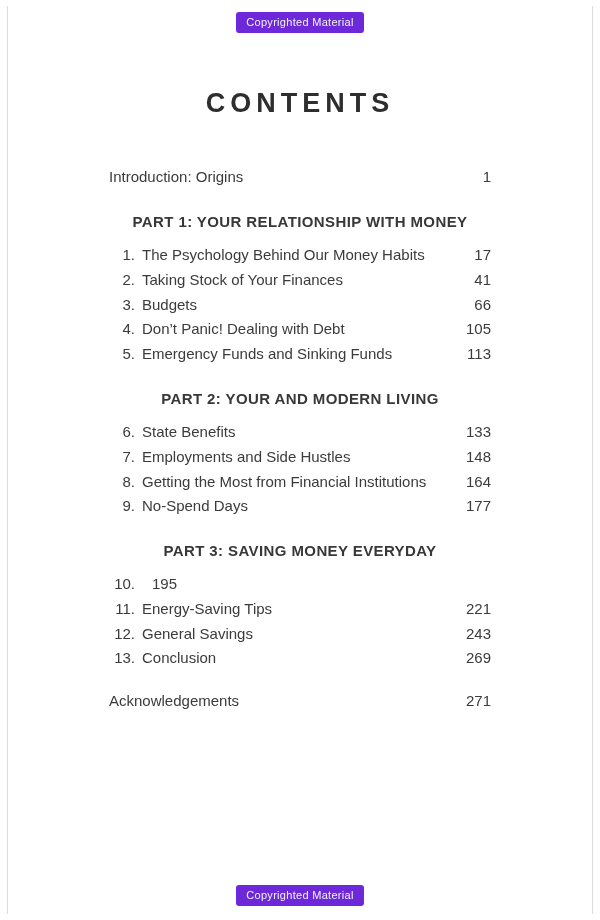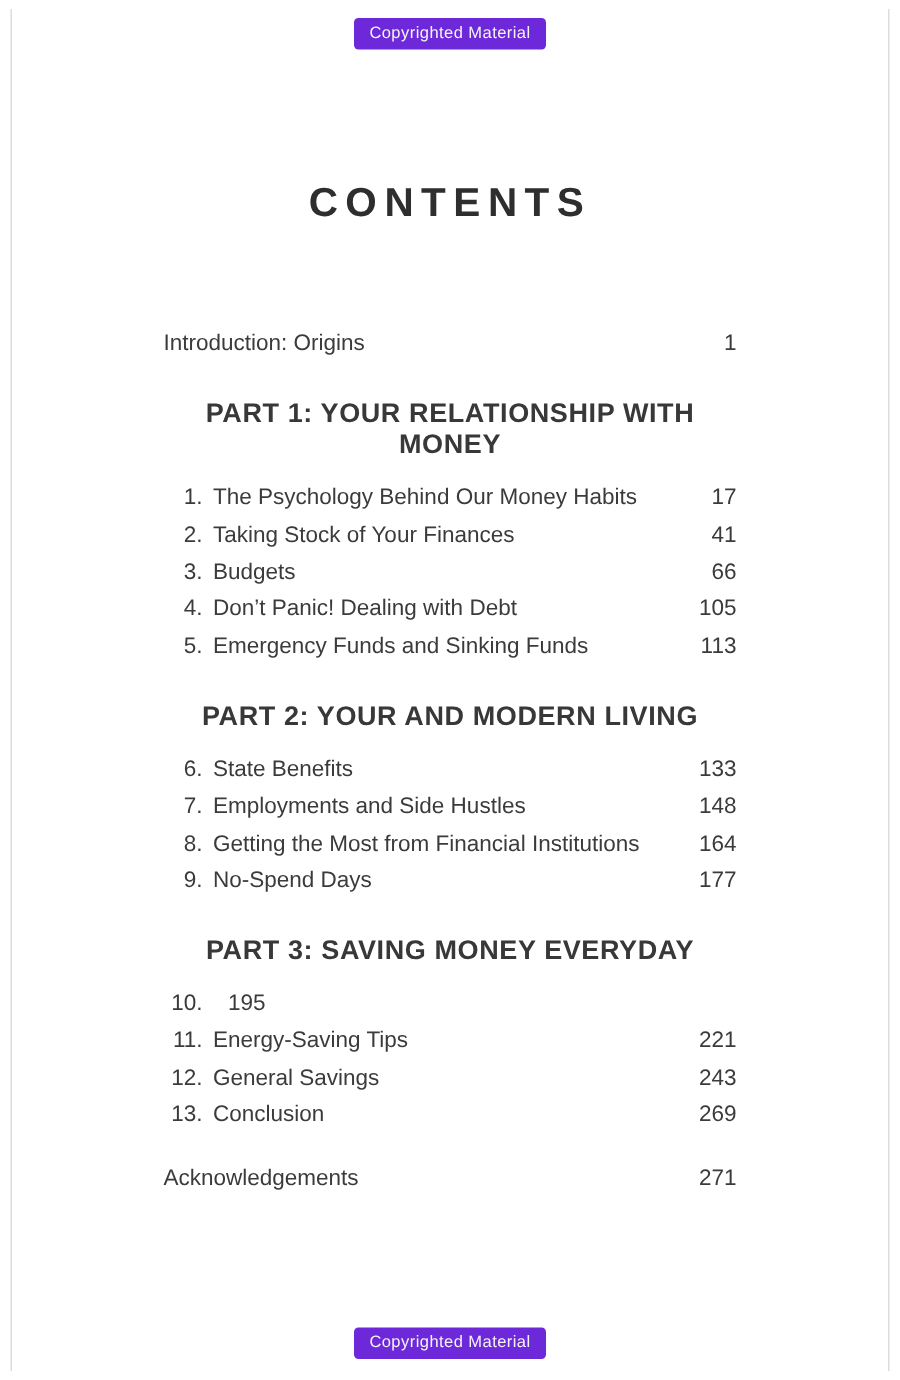--- a/index.html
+++ b/index.html
@@ -41,31 +41,31 @@
     background: #6d28d9;
     color: #f4f4f4;
     font-size: 11px;
     letter-spacing: 0.3px;
     padding: 4px 10px 5px 10px;
     border-radius: 3px;
   }
 
   .title {
     margin: 0;
-    padding-top: 120px;
+    padding-top: 88px;
     text-align: center;
     font-size: 27px;
     font-weight: bold;
     letter-spacing: 5px;
     color: #2e2e2e;
   }
 
   .content {
     width: 382px;
-    margin: 68px auto 0 auto;
+    margin: 48px auto 0 auto;
     font-size: 15px;
     color: #3b3b3b;
   }
 
   .row {
     display: flex;
     align-items: baseline;
     line-height: 1.28;
     margin-bottom: 5.5px;
   }
@@ -81,21 +81,21 @@
   }
   .row .pg {
     flex: 0 0 auto;
     margin-left: 10px;
     text-align: right;
   }
 
   .part-heading {
     text-align: center;
     font-weight: bold;
-    font-size: 18px;
+    font-size: 15px;
     letter-spacing: 0.4px;
     color: #383838;
     margin-top: 27px;
     margin-bottom: 15px;
   }
   .front-section { margin-bottom: 0; }
   .back-section  { margin-top: 23px; }
 </style>
 </head>
 <body>

